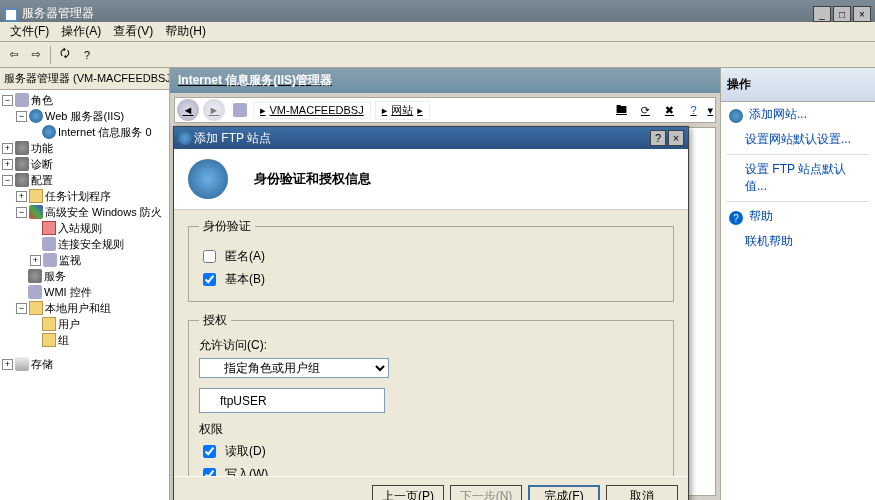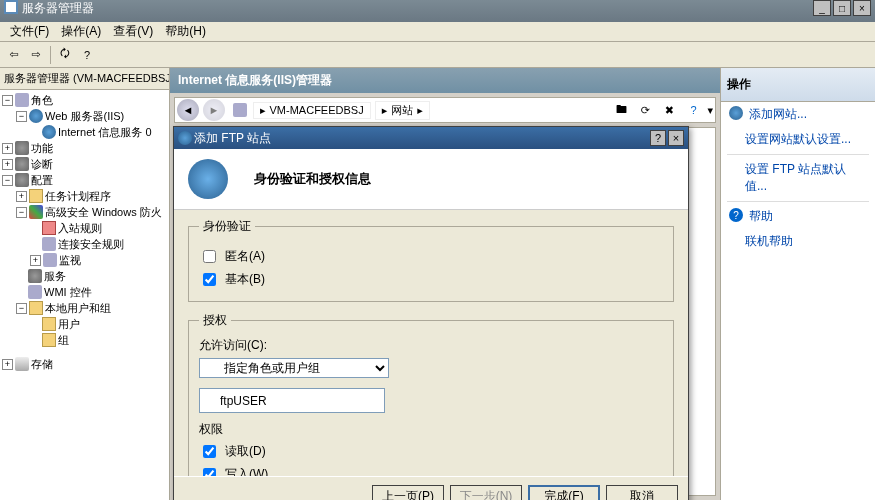--- a/index.html
+++ b/index.html
@@ -1,19 +1,19 @@
 <!DOCTYPE html>
 <html><head>
 <meta charset="utf-8">
 <style>
 * { box-sizing: border-box; font-family: "Microsoft YaHei", SimSun, Arial, sans-serif; }
 body { margin: 0; width: 875px; height: 500px; background: #d4d0c8; overflow: hidden; font-size: 11px; }
 
 
-.titlebar { height: 22px; background: linear-gradient(#7b8a94, #6a7883); color: #fff; display: flex; align-items: flex-start; padding: 0 4px; }
+.titlebar { height: 22px; background: linear-gradient(#7b8a94, #6a7883); color: #fff; display: flex; align-items: flex-end; padding: 0 4px; }
 .titlebar .ticon { width: 14px; height: 14px; margin-right: 4px; }
 .titlebar .ttext { flex: 1; font-size: 12px; }
 .winbtns { display: flex; gap: 2px; }
 .winbtn { width: 18px; height: 16px; background: #c0c0c0; border: 1px solid #404040; display: flex; align-items: center; justify-content: center; font-size: 10px; cursor: pointer; color: #000; }
 
 
 .menubar { height: 20px; background: #ece9d8; display: flex; align-items: center; padding: 0 4px; border-bottom: 1px solid #aca899; }
 .menuitem { padding: 2px 6px; font-size: 12px; cursor: default; }
 
 
@@ -33,36 +33,36 @@
 .gear { background: radial-gradient(#999, #666); border-radius: 2px; }
 .globe { background: radial-gradient(#5aa0d8, #2a6090); border-radius: 50%; }
 .shield { background: linear-gradient(45deg,#d44,#4a4,#44d); border-radius: 2px; }
 .fw { background: #e88; border: 1px solid #a44; }
 .fwg { background: #8c8; border: 1px solid #4a4; }
 .node { background: #aac; border-radius: 2px; }
 .disk { background: linear-gradient(#eee,#aaa); border-radius: 2px; }
 .tlabel { cursor: default; font-size: 11px; }
 
 
-.center { flex: 1; position: relative; background: #d4d0c8; display: flex; flex-direction: column; }
+.center { flex: 1; position: relative; background: #d4d0c8; display: flex; flex-direction: column; text-decoration: underline; }
 .centertitle { background: linear-gradient(#88a0b0, #7090a4); color: #fff; padding: 4px 8px; font-size: 12px; font-weight: bold; }
 .addrbar { background: #fff; border: 1px solid #aca899; margin: 4px; height: 26px; display: flex; align-items: center; padding: 0 2px; gap: 4px; }
 .navbtn { width: 22px; height: 22px; border-radius: 50%; background: radial-gradient(#dde, #aab); display: flex; align-items: center; justify-content: center; font-size: 11px; cursor: pointer; }
 .crumb { border: 1px solid #eee; padding: 1px 6px; font-size: 11px; cursor: pointer; display: flex; align-items: center; gap: 4px; }
 .addrspacer { flex: 1; }
 .addricon { width: 20px; height: 20px; display: flex; align-items: center; justify-content: center; cursor: pointer; }
 .centersplit { flex: 1; display: flex; margin: 0 4px 4px 4px; gap: 4px; }
 .connpanel { width: 150px; background: #fff; border: 1px solid #aca899; }
 .connhdr { background: linear-gradient(#e4ecf4,#cedbea); padding: 4px 6px; font-weight: bold; font-size: 12px; border-bottom: 1px solid #aca899; }
 .contentpanel { flex: 1; background: #fff; border: 1px solid #aca899; position: relative; }
 
 
 .rightpane { width: 155px; background: #fff; border-left: 1px solid #aca899; }
 .righthdr { background: linear-gradient(#e4ecf4,#cedbea); padding: 8px 6px; font-weight: bold; font-size: 12px; border-bottom: 1px solid #aca899; }
-.action { display: flex; align-items: flex-start; gap: 6px; padding: 4px 8px; color: #0046aa; cursor: pointer; font-size: 12px; }
+.action { display: flex; align-items: flex-end; gap: 6px; padding: 4px 8px; color: #0046aa; cursor: pointer; font-size: 12px; }
 .action.sub { padding-left: 24px; color: #0046aa; }
 .aicon { width: 14px; height: 14px; }
 
 
 .dialog { position: absolute; left: 2px; top: 24px; width: 516px; height: 390px; background: #ece9d8; border: 1px solid #404040; box-shadow: 2px 2px 6px rgba(0,0,0,.4); display: flex; flex-direction: column; }
 .dlgtitle { height: 22px; background: linear-gradient(#3b6ea5, #2a5080); color: #fff; display: flex; align-items: center; padding: 0 4px; font-size: 12px; }
 .dlgtitle .t { flex: 1; }
 .dlgtitle .qbtn { width: 16px; height: 16px; background: #c0c0c0; color: #000; display: flex; align-items: center; justify-content: center; border: 1px solid #404040; margin-left: 2px; cursor: pointer; font-size: 11px; }
 .dlghdr { background: #fff; padding: 10px 14px; display: flex; align-items: center; gap: 26px; border-bottom: 1px solid #ccc; }
 .dlghdr .bigicon { width: 40px; height: 40px; border-radius: 50%; background: radial-gradient(#6ab0e8, #2a6090); }

